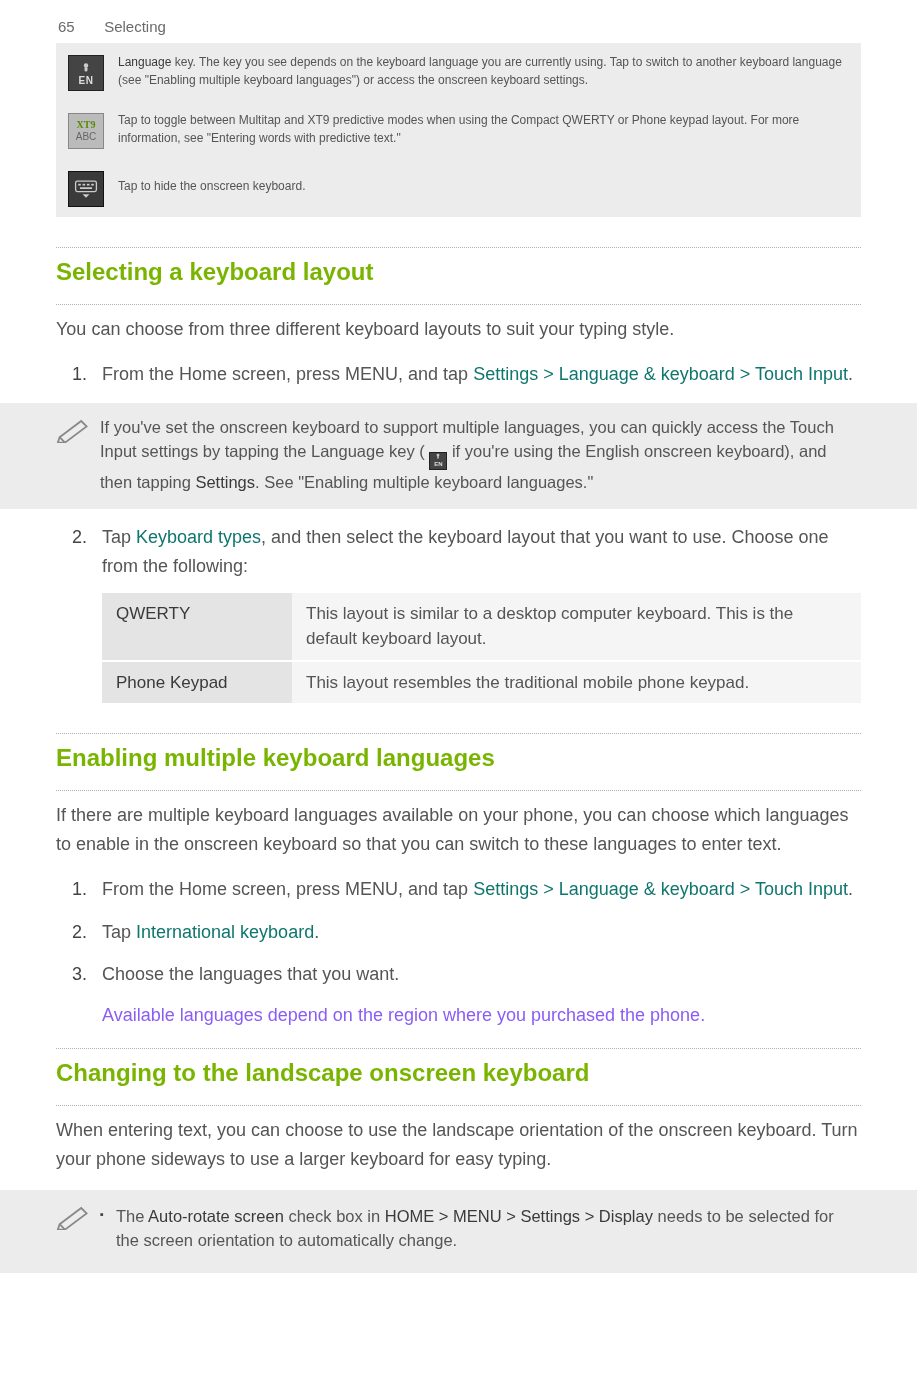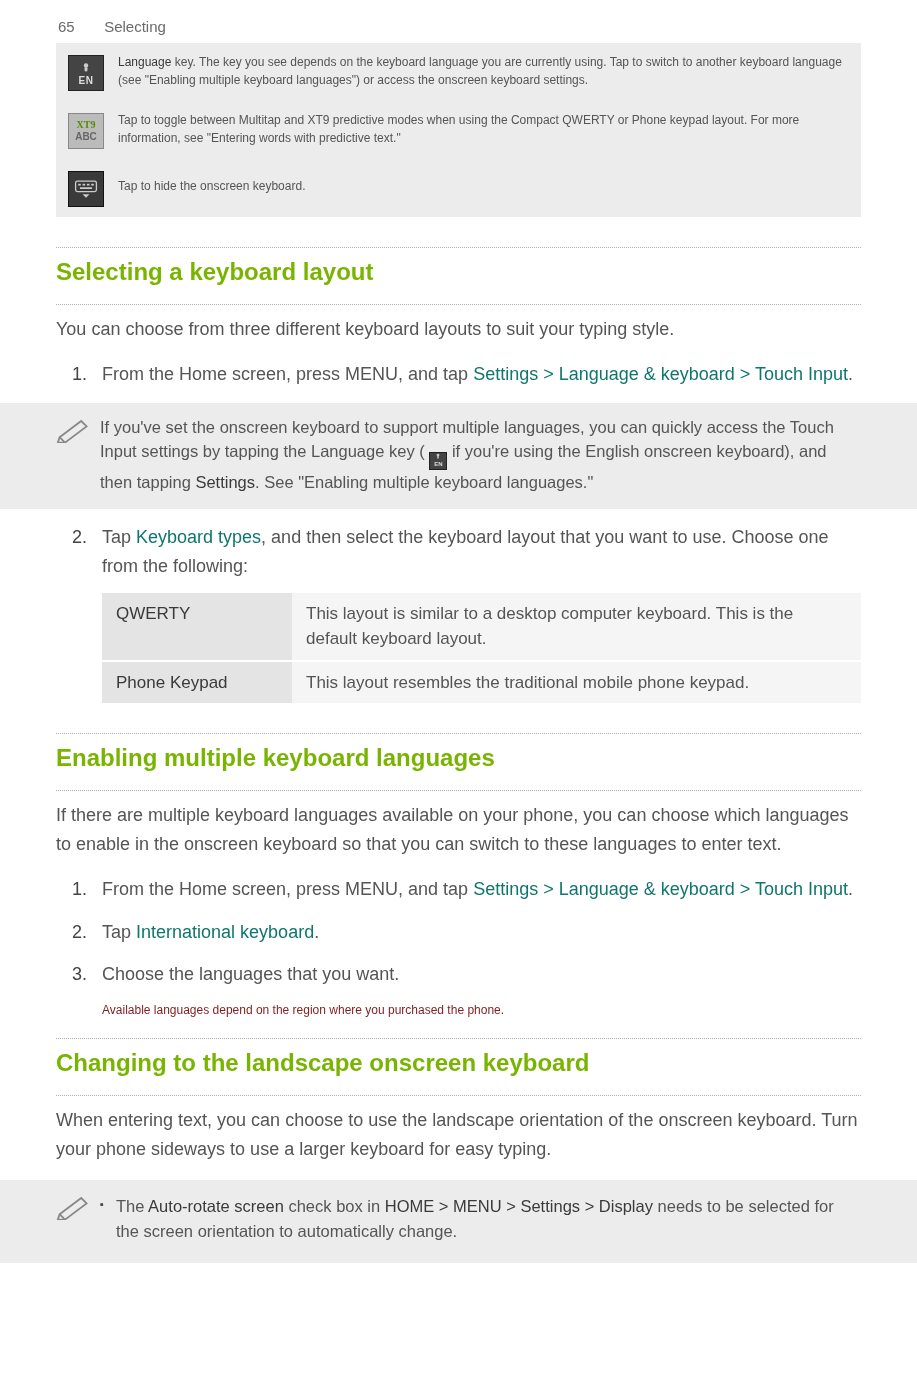--- a/index.html
+++ b/index.html
@@ -23,38 +23,38 @@
   
   .ico-en { background:#444; border:1px solid #222; display:flex; flex-direction:column; align-items:center; justify-content:center; }
   .ico-en svg { width: 18px; height: 14px; }
   .ico-en .en-label { font-size:10px; color:#ddd; font-weight:600; letter-spacing:0.5px; margin-top:1px; }
   .ico-en-small { width:18px; height:18px; background:#444; border:1px solid #222; display:inline-flex; flex-direction:column; align-items:center; justify-content:center; vertical-align:-3px; }
   .ico-en-small svg{ width:10px; height:8px;}
   .ico-en-small .en-label{font-size:6px;color:#ddd;font-weight:700;}
 
   .ico-xt9 { background:#bbb; border:1px solid #888; display:flex; flex-direction:column; align-items:center; justify-content:center; }
   .ico-xt9 .x1 { font-size:10px; font-weight:700; color:#5a8a00; line-height:1;font-family:Liberation Serif, serif; }
-  .ico-xt9 .x2 { font-size:10px; font-weight:700; color:#666; line-height:1; margin-top:2px;}
+  .ico-xt9 .x2 { font-size:10px; font-weight:400; color:#666; line-height:1; margin-top:2px;}
 
   .ico-hide { background:#3a3a3a; border:1px solid #111; display:flex; align-items:center; justify-content:center; }
   .ico-hide svg{ width:26px; height:20px; }
 
   
   .h2 { font-size: 24px; color: #79b500; font-weight: 700; margin: 4px 0 8px 0; }
   .dotted-both { border-top: 1px dotted #b0b0b0; border-bottom: 1px dotted #b0b0b0; padding: 6px 0 10px 0; margin-top: 30px; }
 
   .para { font-size: 18px; line-height: 1.6; color: #555; margin: 10px 0 16px 0; }
 
   
   ol.steps { list-style: none; padding-left: 46px; margin: 0 0 12px 0; }
   ol.steps > li { position: relative; font-size: 18px; line-height: 1.6; color: #555; margin: 8px 0 14px 0; }
   ol.steps > li .num { position: absolute; left: -30px; top: 0; font-weight: 400; color: #444; }
   ol.steps .dark { color: #0f766e; margin-top: 24px; }
 
-  .sub-para { font-size: 12px; line-height: 1.6; color: #7f1d1d; margin: 12px 0 0 0; }
+  .sub-para { font-size: 18px; line-height: 1.6; color: #8b5cf6; margin: 12px 0 0 0; }
 
   
   .note-wrap { width: 917px; margin-left: -56px; background:#ececec; padding: 12px 56px 14px 56px; display:flex; }
   .note-pencil { flex: 0 0 40px; margin-right: 4px; margin-top:2px; }
   .note-pencil svg { width: 36px; height: 26px; }
   .note-body { font-size: 16.5px; line-height: 1.5; color: #555; }
   .note-body .dark { color: #3a3a3a; }
 
   .note-list { list-style: none; padding:0; margin:0;}
   .note-list li { position:relative; padding-left: 16px; margin: 2px 0 6px 0;}

